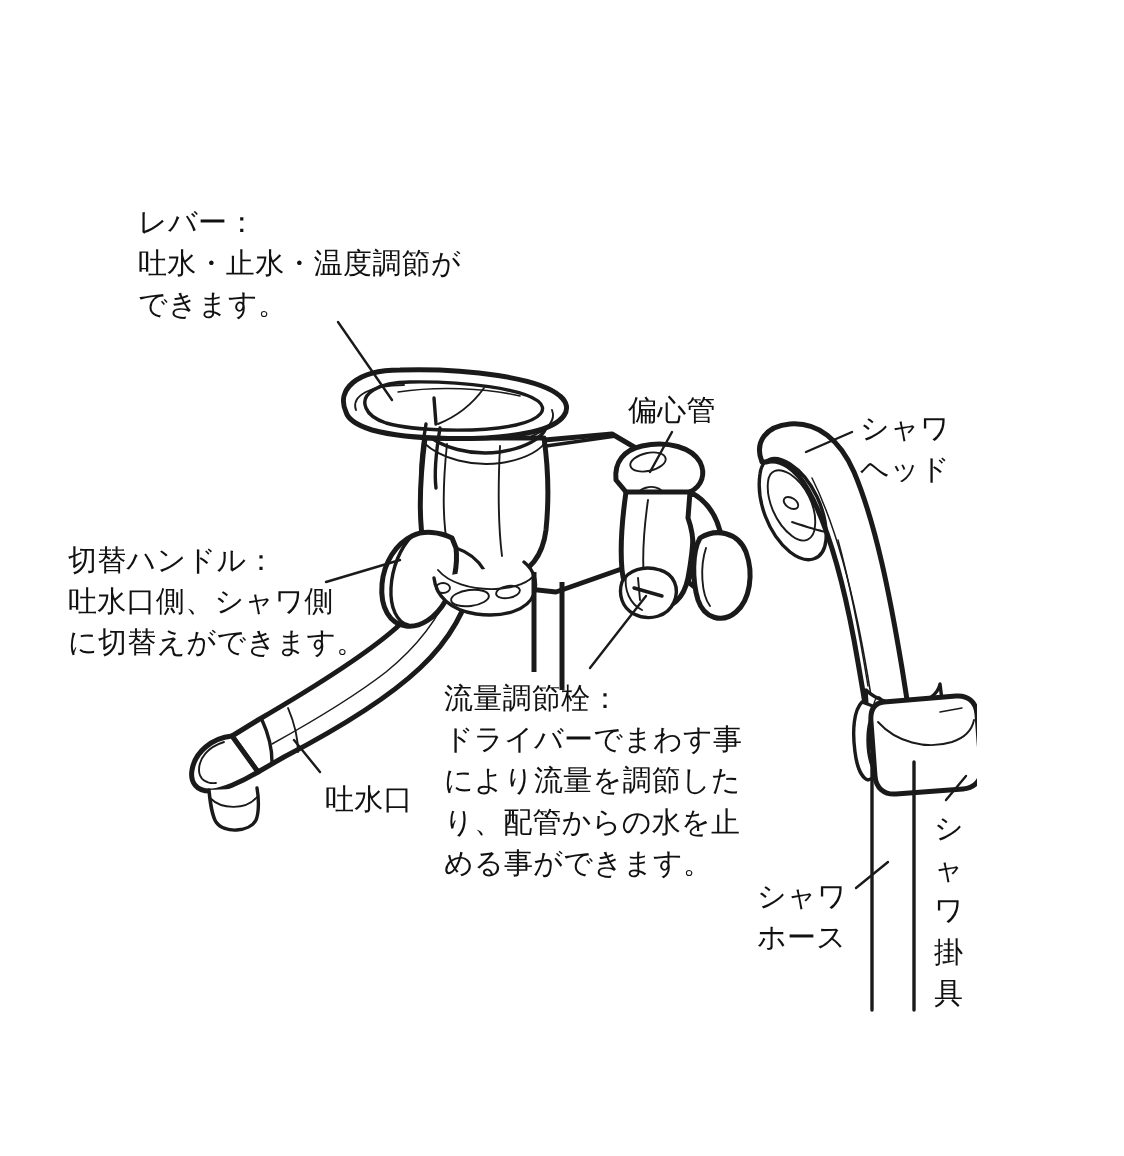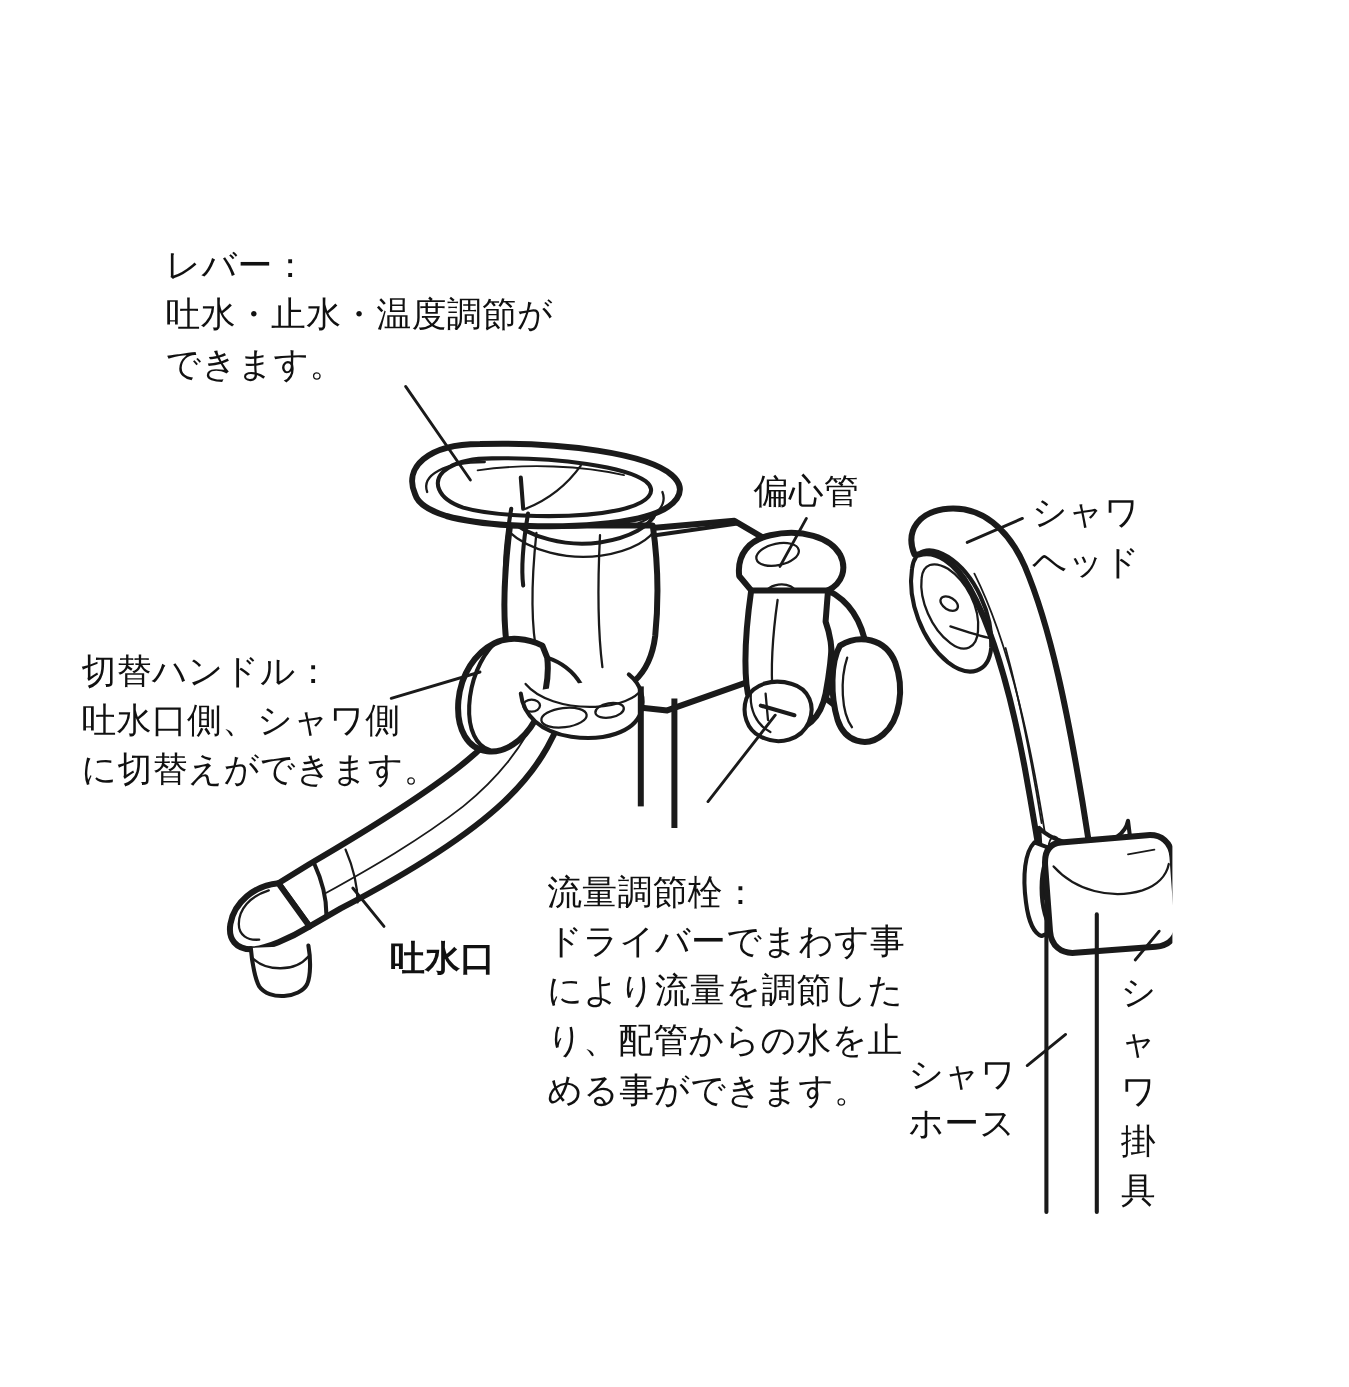--- a/index.html
+++ b/index.html
@@ -30,22 +30,22 @@
     font-size: 29px;
     line-height: 1.42;
     letter-spacing: 0.01em;
     white-space: pre-line;
     font-weight: 400;
   }
 
   
   #callout-lever      { left: 138px; top: 202px; }
   #callout-switch     { left: 68px;  top: 540px; }
-  #callout-spout      { left: 325px; top: 779px; font-weight: bold; }
-  #callout-flow       { left: 456px; top: 678px; margin-top: 46px; }
+  #callout-spout      { left: 325px; top: 779px; }
+  #callout-flow       { left: 444px; top: 678px; }
   #callout-eccentric  { left: 628px; top: 390px; text-align: center; }
   #callout-showerhead { left: 860px; top: 408px; }
   #callout-bracket    { left: 934px; top: 808px; text-align: left; }
   #callout-hose       { left: 757px; top: 876px; text-align: left; }
 </style>
 </head>
 <body>
 
 <div id="page">
 

